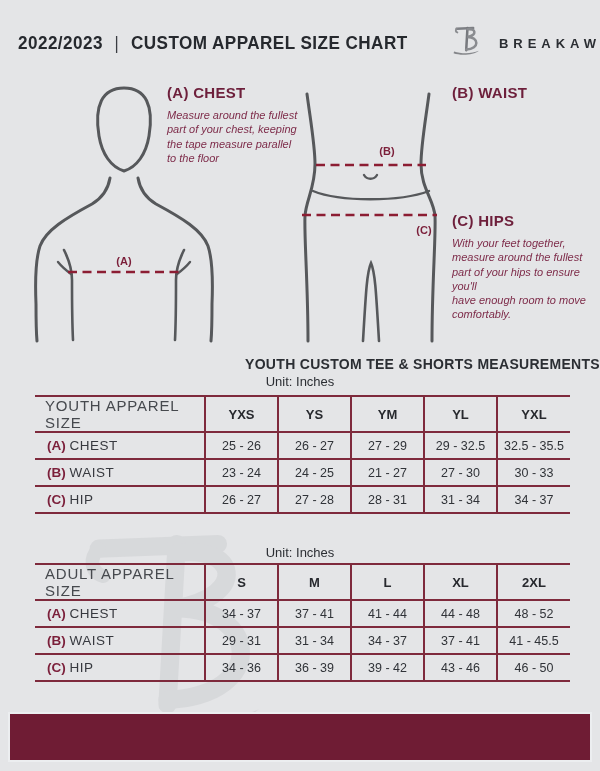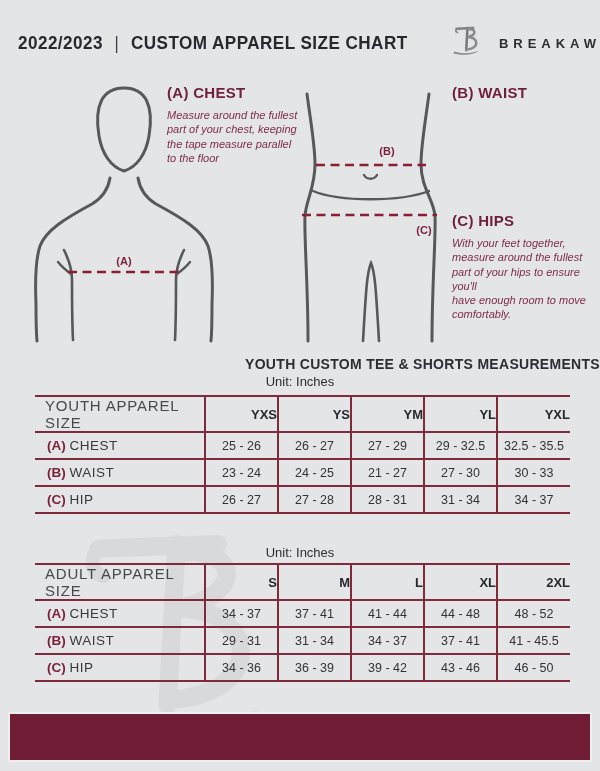--- a/index.html
+++ b/index.html
@@ -46,21 +46,21 @@
     font-size:14px;font-weight:bold;color:#2b2e33;letter-spacing:.3px;}
   .tbl-sub{position:absolute;left:0;width:100%;text-align:center;
     font-size:13px;color:#2b2e33;}
   .youth-title{top:356px;} .youth-sub{top:374px;}
   .adult-title{top:527px;} .adult-sub{top:545px;}
   .size-table{position:absolute;left:35px;width:535px;border-collapse:collapse;
     table-layout:fixed;z-index:1;}
   .youth-table{top:395px;} .adult-table{top:563px;}
   .size-table th,.size-table td{height:27px;text-align:center;vertical-align:middle;}
   .size-table thead th{height:30px;border-top:2px solid var(--tbl);
-    border-bottom:2px solid var(--tbl);font-size:13px;font-weight:bold;color:#27292e;text-align:right;}
+    border-bottom:2px solid var(--tbl);font-size:13px;font-weight:bold;color:#27292e;}
   .size-table thead th.first{text-align:left;padding-left:10px;font-weight:normal;
     color:var(--gray-ink);font-size:15px;letter-spacing:.8px;}
   .size-table tbody td{border-bottom:2px solid var(--tbl);font-size:12.5px;color:#303338;}
   .size-table th + th,.size-table td + td{border-left:2px solid var(--tbl);}
   .size-table td.first{text-align:left;padding-left:12px;font-size:13.5px;}
   .rowkey{color:var(--maroon-key);font-weight:bold;}
   .rowlabel{color:#37393f;letter-spacing:.5px;}
   
   .watermark{position:absolute;left:40px;top:512px;z-index:0;opacity:.28;}
   .footer-bar{position:absolute;left:8px;right:8px;top:712px;height:50px;

